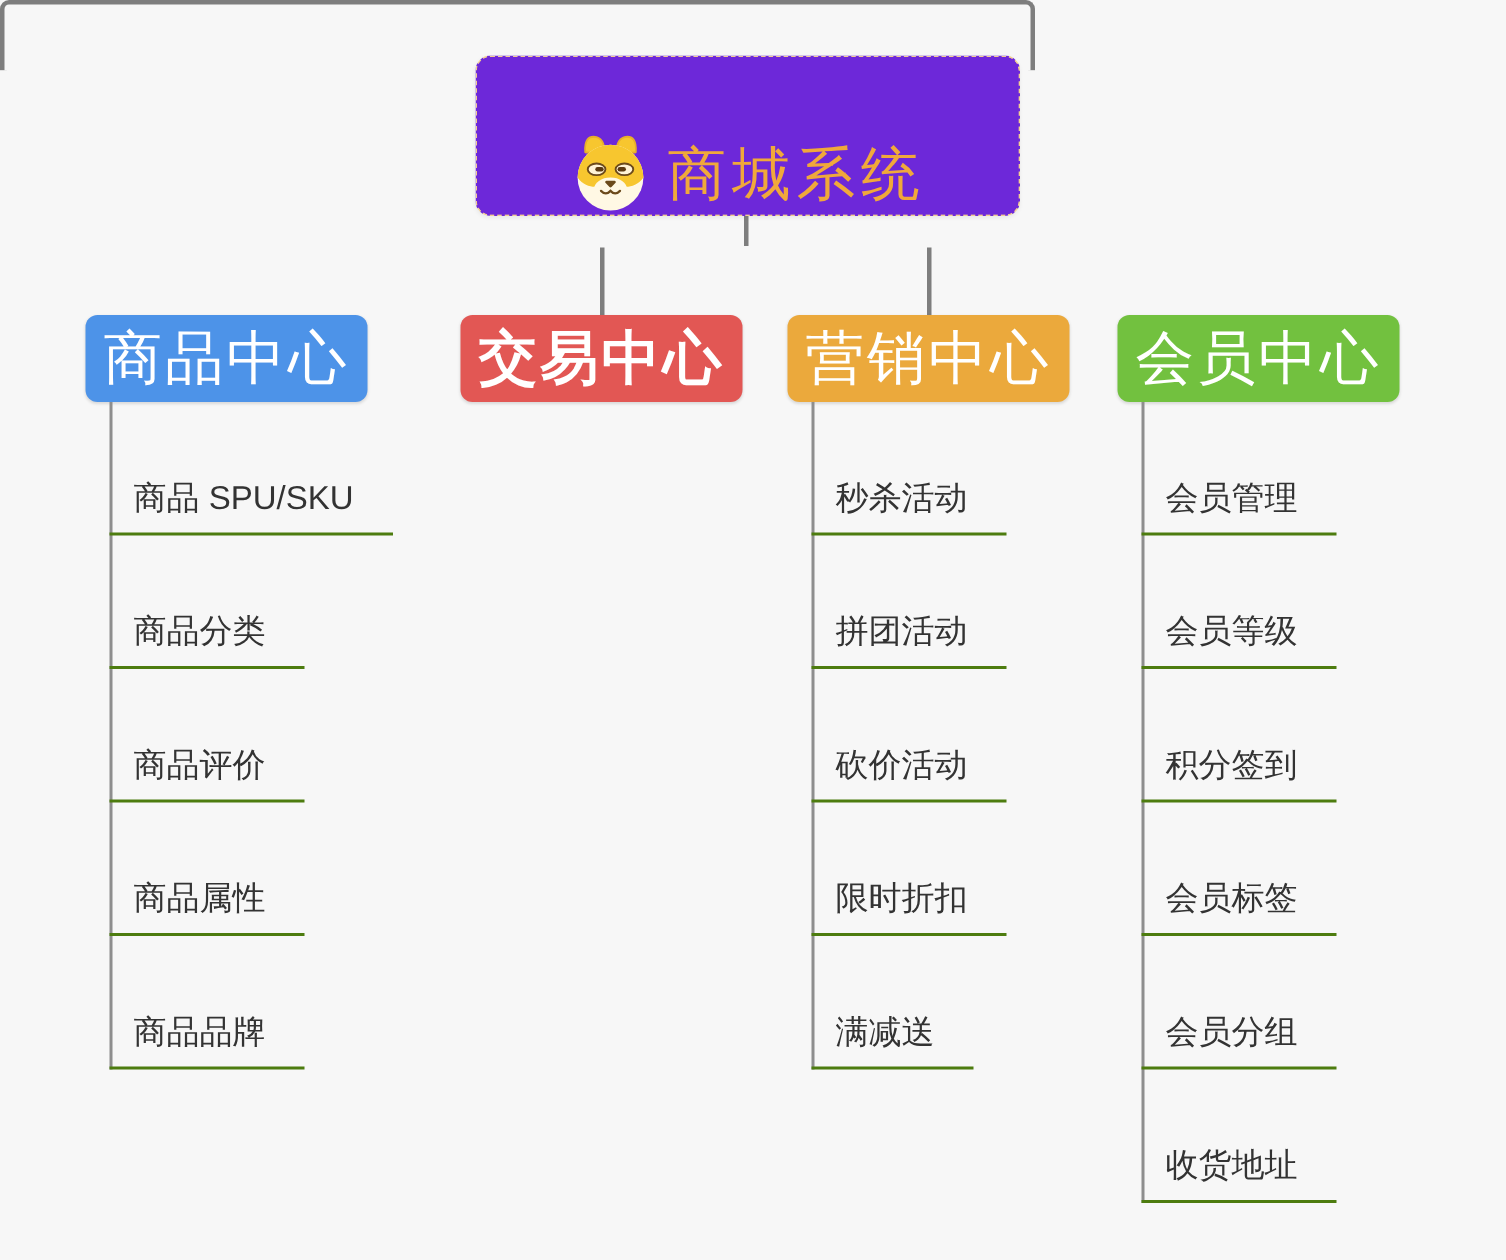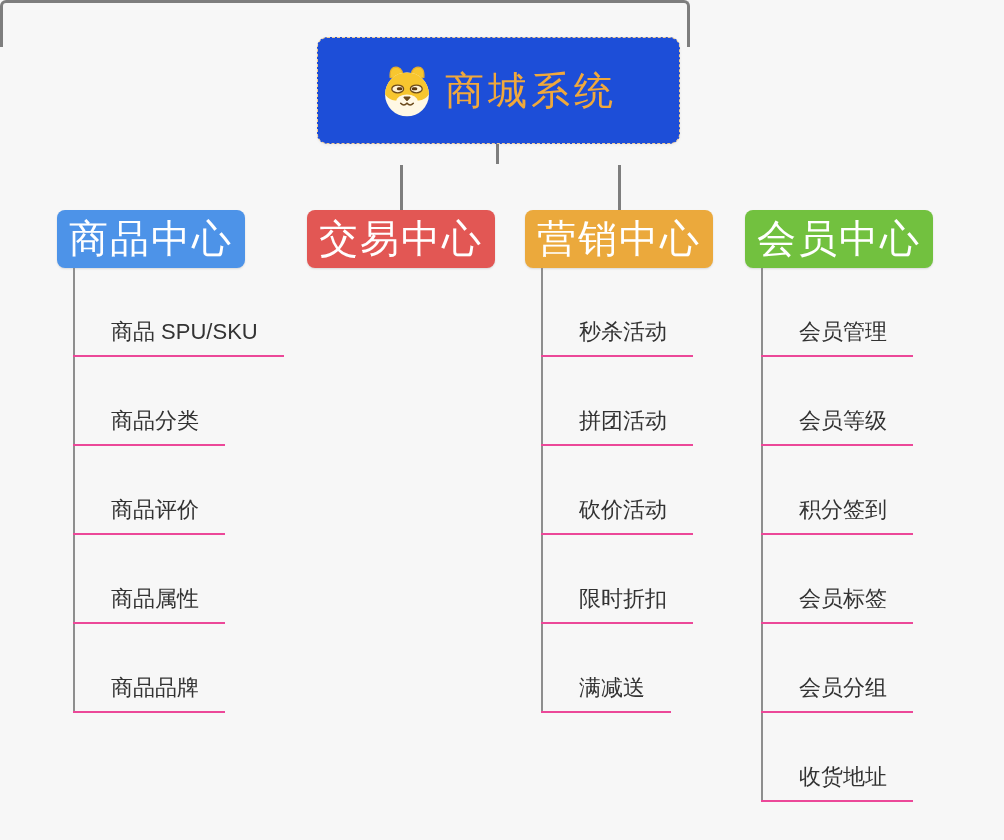--- a/index.html
+++ b/index.html
@@ -4,58 +4,58 @@
 <style>
   html,body{margin:0;padding:0;}
   body{
     width:1004px;height:840px;position:relative;overflow:hidden;
     background:#F7F7F7;
     font-family:"Liberation Sans","DejaVu Sans",sans-serif;
   }
   
   .root-node{
     position:absolute;left:317px;top:37px;width:361px;height:105px;
-    background:#1d4ed8;border:1px dashed #F3CE92;border-radius:10px;
+    background:#6d28d9;border:1px dashed #F3CE92;border-radius:10px;
     box-shadow:0 1px 3px rgba(0,0,0,.06);
-    display:flex;align-items:center;justify-content:center;gap:11px;
+    display:flex;align-items:flex-end;justify-content:center;gap:11px;
   }
   .root-title{
     font-size:39px;letter-spacing:4px;color:#F0A83B;white-space:nowrap;
   }
   .root-icon{width:54px;height:56px;flex:0 0 auto;}
   
   .conn{position:absolute;background:#7E7E7E;}
   .conn-stub{left:496px;top:142px;width:3px;height:22px;}
   .conn-rail{
     left:150px;top:163px;width:690px;height:47px;background:transparent;
     border-top:3px solid #7E7E7E;border-left:3px solid #7E7E7E;border-right:3px solid #7E7E7E;
     border-radius:6px 6px 0 0;box-sizing:border-box;
   }
   .conn-drop2{left:400px;top:165px;width:3px;height:45px;}
   .conn-drop3{left:618px;top:165px;width:3px;height:45px;}
   
   .branch-col{position:absolute;top:210px;width:188px;}
   .branch-col.c1{left:57px;}
-  .branch-col.c2{left:307px;}
+  .branch-col.c2{left:307px;font-weight:bold;}
   .branch-col.c3{left:525px;}
   .branch-col.c4{left:745px;}
   .branch-header{
     height:58px;border-radius:8px;
     display:flex;align-items:center;justify-content:center;
     color:#FFFFFF;font-size:39px;letter-spacing:2px;white-space:nowrap;
     box-shadow:0 1px 2px rgba(0,0,0,.12);
   }
   .leaves{
     margin-left:16px;border-left:2px solid #8E8E8E;
   }
   .leaf-row{height:89px;display:flex;align-items:flex-end;}
   .leaf{
     display:block;width:max-content;max-width:230px;
-    padding:0 26px 8px 38px;margin-left:-2px;
-    border-bottom:2px solid #ec4899;
+    padding:0 26px 8px 16px;margin-left:-2px;
+    border-bottom:2px solid #4d7c0f;
     font-size:22px;color:#333333;white-space:nowrap;
   }
 </style>
 </head>
 <body>
 
 <div class="conn conn-stub"></div>
 <div class="conn-rail"></div>
 <div class="conn conn-drop2"></div>
 <div class="conn conn-drop3"></div>

